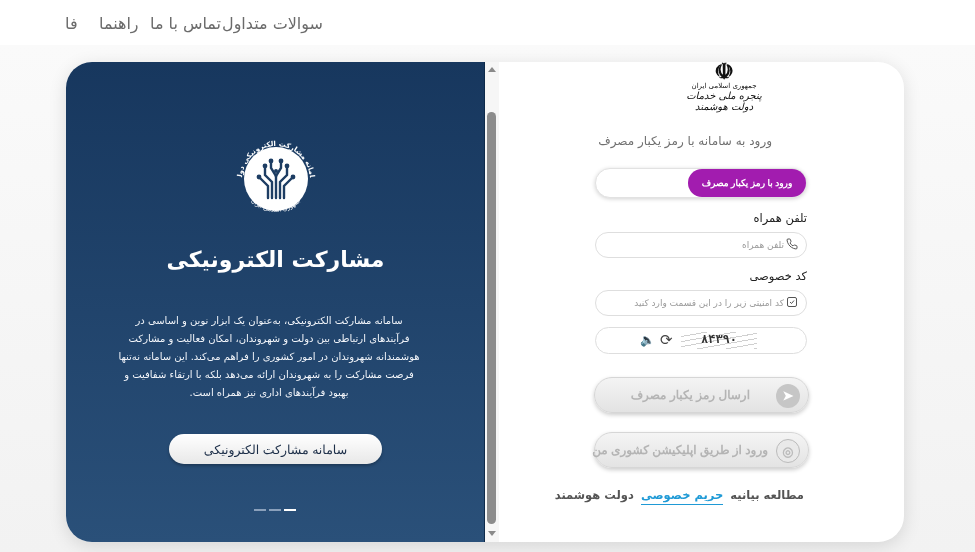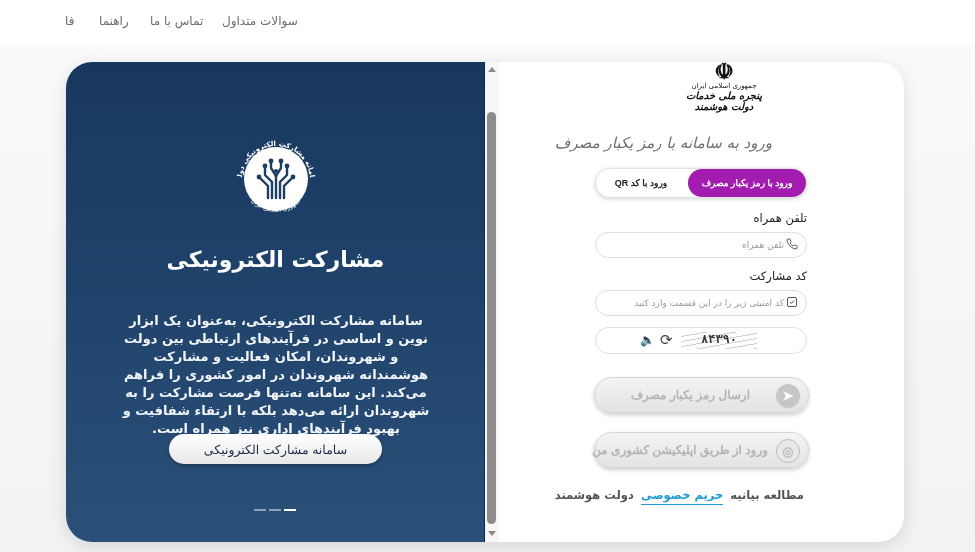--- a/index.html
+++ b/index.html
@@ -1,39 +1,39 @@
 <!DOCTYPE html>
 <html><head>
 <meta charset="utf-8">
 <style>
   * { box-sizing: border-box; margin: 0; padding: 0; }
   html, body { width: 975px; height: 552px; overflow: hidden; background: #ffffff; font-family: "DejaVu Sans", sans-serif; }
   .topnav { position: absolute; top: 0; left: 0; width: 975px; height: 45px; }
-  .topnav a { position: absolute; top: 14px; font-size: 12px; color: #6b6b6b; text-decoration: none; direction: rtl; white-space: nowrap; }
+  .topnav a { position: absolute; top: 14px; font-size: 16px; color: #6b6b6b; text-decoration: none; direction: rtl; white-space: nowrap; }
   .page-shadow { position: absolute; left: 0; top: 45px; width: 975px; height: 507px; background: linear-gradient(#fafafa, #f2f2f2); }
   .card { position: absolute; left: 66px; top: 62px; width: 838px; height: 480px; border-radius: 26px; background: #fff; box-shadow: 0 4px 18px rgba(0,0,0,0.12); overflow: hidden; }
   .left-panel { position: absolute; left: 0; top: 0; width: 419px; height: 480px; background: linear-gradient(180deg, #17375e 0%, #2a5079 100%); color: #fff; text-align: center; border-right: 1px solid #0e2a4a; }
   .logo-circle { position: absolute; left: 178px; top: 85px; width: 64px; height: 64px; border-radius: 50%; background: #fff; display: flex; align-items: center; justify-content: center; }
   .logo-ring-text { position: absolute; left: 168px; top: 73px; width: 84px; height: 90px; font-size: 7px; color: #fff; direction: rtl; }
   .left-title { position: absolute; left: 0; width: 419px; top: 185px; font-size: 22px; font-weight: bold; direction: rtl; }
-  .left-desc { position: absolute; left: 55px; width: 310px; top: 250px; font-size: 13px; line-height: 18px; direction: rtl; font-weight: bold; color: #f2f5fa; }
+  .left-desc { position: absolute; left: 48px; width: 310px; top: 250px; font-size: 10px; line-height: 18px; direction: rtl; font-weight: normal; color: #f2f5fa; }
   .left-btn { position: absolute; left: 103px; top: 372px; width: 213px; height: 30px; border-radius: 16px; background: linear-gradient(#ffffff, #e8e8e8); color: #1c2e48; font-size: 12.5px; font-weight: normal; border: none; direction: rtl; box-shadow: 0 2px 3px rgba(0,0,0,0.25); }
   .dots { position: absolute; left: 188px; top: 447px; width: 45px; height: 3px; }
   .dot { position: absolute; top: 0; width: 12px; height: 2px; background: #8aa0bb; }
   .dot.active { background: #ffffff; }
   .scrollbar { position: absolute; left: 419px; top: 0; width: 14px; height: 480px; background: #f6f6f6; }
   .scroll-up { position: absolute; left: 3px; top: 5px; width: 0; height: 0; border-left: 4px solid transparent; border-right: 4px solid transparent; border-bottom: 5px solid #8a8a8a; }
   .scroll-down { position: absolute; left: 3px; bottom: 6px; width: 0; height: 0; border-left: 4px solid transparent; border-right: 4px solid transparent; border-top: 5px solid #8a8a8a; }
   .scroll-thumb { position: absolute; left: 2px; top: 50px; width: 9px; height: 412px; border-radius: 5px; background: #8c8c8c; }
   .right-panel { position: absolute; left: 433px; top: 0; width: 405px; height: 480px; direction: rtl; }
   .emblem { position: absolute; left: 175px; top: 0; width: 100px; height: 52px; text-align: center; color: #111; }
   .emblem .tulip { font-size: 22px; line-height: 18px; font-weight: bold; font-family: "DejaVu Serif", serif; }
   .emblem .line1 { font-size: 7px; margin-top: 2px; }
-  .emblem .line2 { font-size: 10px; font-weight: bold; font-family: "DejaVu Serif", serif; font-style: italic; }
-  .subtitle { position: absolute; right: 132px; top: 72px; font-size: 15px; color: #6f6f6f; white-space: nowrap; font-style: italic; }
+  .emblem .line2 { font-size: 10px; font-weight: normal; font-family: "DejaVu Serif", serif; font-style: italic; }
+  .subtitle { position: absolute; right: 132px; top: 72px; font-size: 12px; color: #6f6f6f; white-space: nowrap; }
   .tabs { position: absolute; left: 96px; top: 106px; width: 212px; height: 30px; border-radius: 16px; background: #fff; box-shadow: 0 1px 4px rgba(0,0,0,0.18); border: 1px solid #e2e2e2; }
   .tab { position: absolute; top: 0; height: 28px; font-size: 9px; font-weight: bold; border: none; background: transparent; line-height: 28px; text-align: center; }
   .tab.active { right: 0; width: 118px; background: #a21caf; color: #fff; border-radius: 15px; }
   .tab.inactive { left: 0; width: 90px; color: #222; }
   .label { position: absolute; font-size: 11.5px; color: #222; white-space: nowrap; }
   .field { position: absolute; left: 96px; width: 212px; height: 26px; border-radius: 14px; border: 1px solid #dedede; background: #fff; }
   .field input { position: absolute; right: 22px; top: 0; width: 180px; height: 24px; border: none; outline: none; background: transparent; font-size: 9px; color: #999; direction: rtl; font-family: "DejaVu Sans", sans-serif; }
   .field input::placeholder { color: #9a9a9a; }
   .field .ficon { position: absolute; right: 8px; top: 5px; width: 13px; height: 13px; color: #555; font-size: 11px; line-height: 13px; }
   .captcha { position: absolute; left: 96px; top: 265px; width: 212px; height: 27px; border-radius: 14px; border: 1px solid #dedede; background: #fff; }
@@ -112,34 +112,33 @@
     <div class="emblem">
       <div class="tulip">☫</div>
       <div class="line1">جمهوری اسلامی ایران</div>
       <div class="line2">پنجره ملی خدمات دولت هوشمند</div>
     </div>
 
     <div class="subtitle">ورود به سامانه با رمز یکبار مصرف</div>
 
     <div class="tabs">
       <button class="tab active">ورود با رمز یکبار مصرف</button>
-      <button class="tab inactive">ورود با کد QR</button>
     </div>
 
     <label class="label" style="right:97px; top:149px">تلفن همراه</label>
     <div class="field" style="top:170px">
       <span class="ficon">
         <svg width="12" height="12" viewBox="0 0 24 24" fill="none" stroke="#555" stroke-width="2">
             <path d="M22 16.9v3a2 2 0 0 1-2.2 2 19.8 19.8 0 0 1-8.6-3.1 19.5 19.5 0 0 1-6-6A19.8 19.8 0 0 1 2.1 4.2 2 2 0 0 1 4.1 2h3a2 2 0 0 1 2 1.7c.1 1 .4 1.9.7 2.8a2 2 0 0 1-.5 2.1L8 9.9a16 16 0 0 0 6 6l1.3-1.3a2 2 0 0 1 2.1-.4c.9.3 1.8.6 2.8.7a2 2 0 0 1 1.7 2z"></path>
           </svg>
       </span>
       <input type="tel" placeholder="تلفن همراه" style="">
     </div>
 
-    <label class="label" style="right:97px; top:207px">کد مشارکت</label>
+    <label class="label" style="right:97px; top:207px">کد خصوصی</label>
     <div class="field" style="top:228px">
       <span class="ficon">
         <svg width="12" height="12" viewBox="0 0 24 24" fill="none" stroke="#555" stroke-width="2">
             <rect x="3" y="3" width="18" height="18" rx="3"></rect>
             <path d="M8 12l3 3 5-6"></path>
           </svg>
       </span>
       <input type="text" placeholder="کد امنیتی زیر را در این قسمت وارد کنید" style="">
     </div>
 

